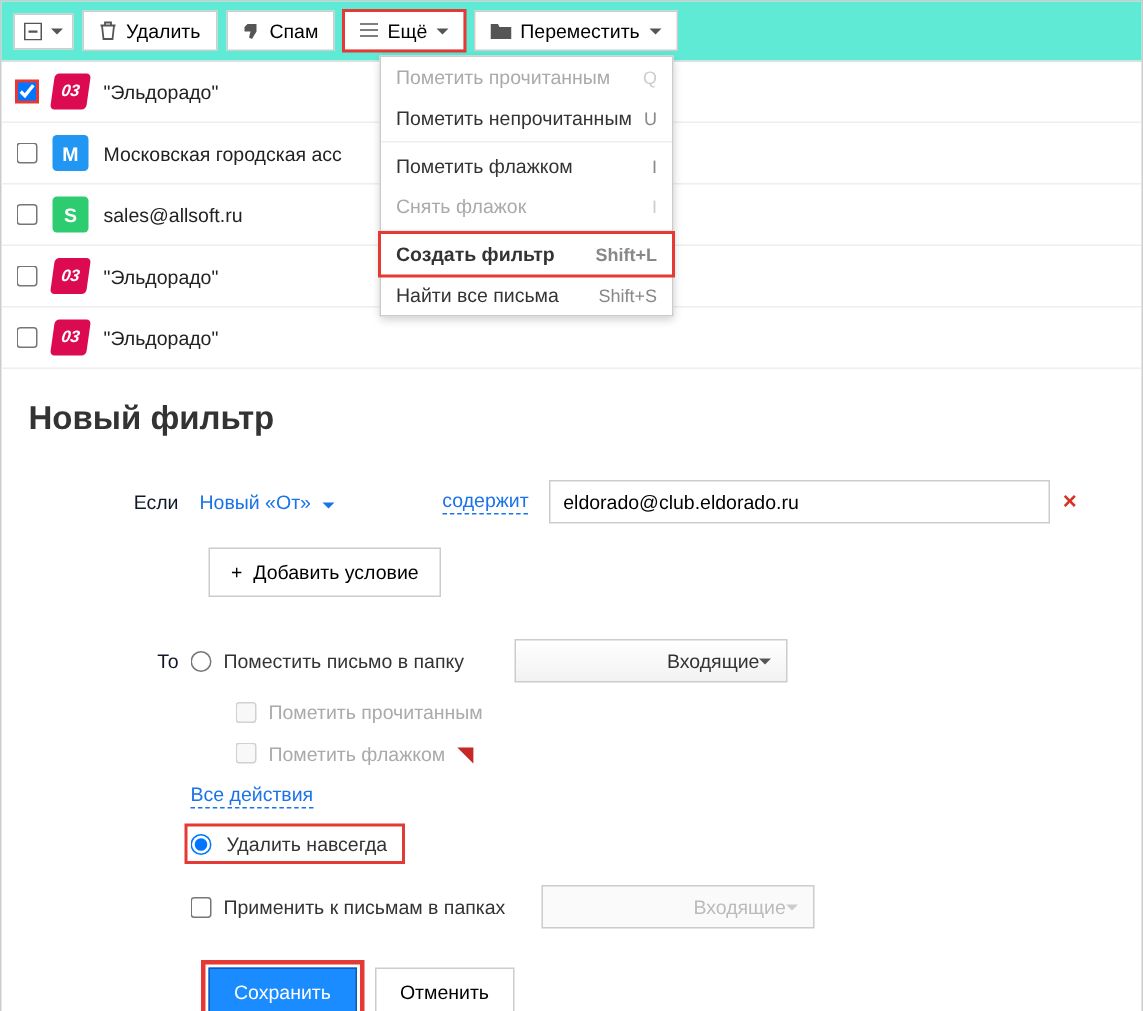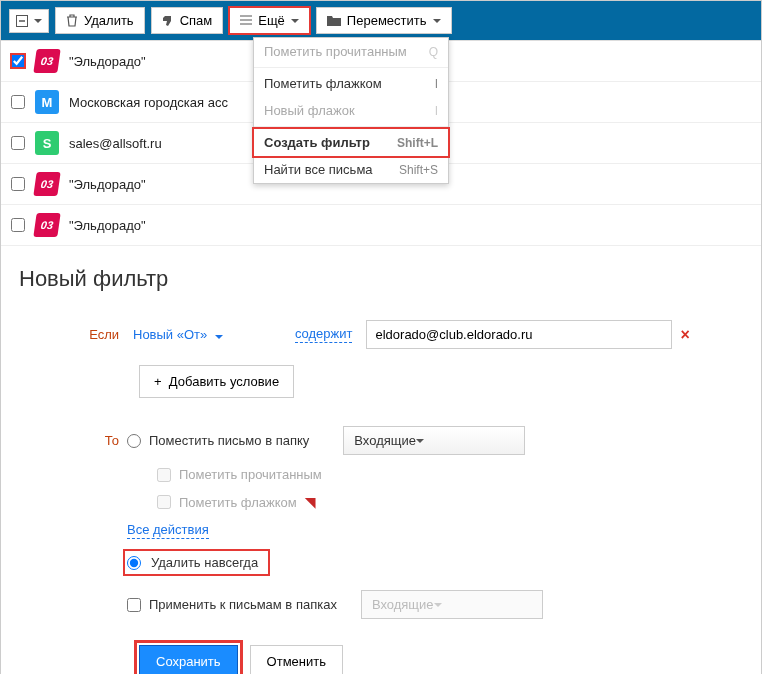--- a/index.html
+++ b/index.html
@@ -1,19 +1,19 @@
 <!DOCTYPE html>
 <html><head>
 <meta charset="utf-8">
 <style>
   * { box-sizing: border-box; margin: 0; padding: 0; }
   body { font-family: Arial, sans-serif; font-size: 13px; color: #333; background: #fff; }
   .wrap { width: 762px; border: 1px solid #ccc; }
 
-  .toolbar { display: flex; padding: 6px 8px; border-bottom: 1px solid #ddd; gap: 6px; align-items: center; background: #0369a1; position: relative; }
+  .toolbar { display: flex; padding: 6px 8px; border-bottom: 1px solid #ddd; gap: 6px; align-items: center; background: #5eead4; position: relative; }
   .tbtn { display: inline-flex; align-items: center; gap: 6px; border: 1px solid #ccc; background: #fff; padding: 5px 10px; font-size: 13px; cursor: pointer; }
   .tbtn.small { padding: 5px 6px; }
   .caret { width: 0; height: 0; border-left: 4px solid transparent; border-right: 4px solid transparent; border-top: 4px solid #555; display: inline-block; }
   .ico { display: inline-flex; }
 
   .dropdown { position: absolute; top: 36px; left: 252px; width: 196px; background: #fff; border: 1px solid #ccc; box-shadow: 0 2px 6px rgba(0,0,0,.2); z-index: 10; }
   .dropdown .mi { display: flex; justify-content: space-between; align-items: center; padding: 6px 10px; font-size: 13px; cursor: pointer; }
   .dropdown .mi.dis { color: #aaa; cursor: default; }
   .dropdown .mi .sc { color: #888; font-size: 12px; }
   .dropdown .mi.dis .sc { color: #ccc; }
@@ -22,34 +22,34 @@
   .maillist { }
   .row { display: flex; align-items: center; padding: 8px 10px; border-bottom: 1px solid #eee; gap: 10px; }
   .row input[type=checkbox] { width: 14px; height: 14px; }
   .av { width: 24px; height: 24px; border-radius: 3px; display: flex; align-items: center; justify-content: center; color: #fff; font-weight: bold; font-size: 13px; }
   .av.red { background: #dc0a50; transform: skewX(-8deg); font-style: italic; font-size: 11px; }
   .av.blue { background: #2196f3; }
   .av.green { background: #2ecc71; }
   .sender { font-size: 13px; color: #222; }
 
   .filter-pane { padding: 20px 18px 30px; }
-  .fp-title { font-size: 22px; font-weight: 400; color: #333; margin-bottom: 28px; }
+  .fp-title { font-size: 22px; font-weight: 700; color: #333; margin-bottom: 28px; }
   .fp-row { display: flex; align-items: center; gap: 14px; margin-left: 60px; margin-bottom: 16px; }
-  .fp-lab { width: 40px; text-align: right; color: #c2410c; font-size: 13px; }
+  .fp-lab { width: 40px; text-align: right; color: #0f172a; font-size: 13px; }
   .link { color: #1a73e8; cursor: pointer; }
   .link.dash { border-bottom: 1px dashed #1a73e8; padding-bottom: 1px; }
   .inpwrap { display: flex; align-items: center; gap: 8px; flex: 1; }
-  .inp { border: 1px solid #ccc; padding: 6px 8px; font-size: 13px; width: 306px; }
+  .inp { border: 1px solid #ccc; padding: 6px 8px; font-size: 13px; width: 334px; }
   .remx { color: #d93025; font-weight: bold; cursor: pointer; font-size: 16px; }
   .addcond { border: 1px solid #ccc; background: #fff; padding: 8px 14px; font-size: 13px; cursor: pointer; margin-left: 120px; margin-bottom: 28px; }
   .opts { margin-left: 60px; }
   .opt { display: flex; align-items: center; gap: 8px; margin-bottom: 12px; font-size: 13px; color: #333; }
   .opt.sub { margin-left: 30px; color: #aaa; }
   .opt input[type=radio], .opt input[type=checkbox] { width: 14px; height: 14px; }
-  .sel { border: 1px solid #ccc; background: linear-gradient(#fff,#f2f2f2); padding: 6px 10px; font-size: 13px; min-width: 182px; display: inline-flex; justify-content: flex-start; align-items: center; cursor: pointer; }
+  .sel { border: 1px solid #ccc; background: linear-gradient(#fff,#f2f2f2); padding: 6px 10px; font-size: 13px; min-width: 182px; display: inline-flex; justify-content: flex-end; align-items: center; cursor: pointer; }
   .sel.dis { color: #bbb; background: #fafafa; cursor: default; }
   .flagico { color: #c62828; font-size: 14px; }
   .allact { }
   .btns { margin-left: 120px; margin-top: 26px; display: flex; gap: 12px; }
   .bprimary { background: #1a8cff; color: #fff; border: 1px solid #0b5bbf; padding: 8px 16px; font-size: 13px; cursor: pointer; }
   .bsec { background: #fff; border: 1px solid #ccc; padding: 8px 16px; font-size: 13px; cursor: pointer; }
 
   .hl { outline: 2px solid #e53935; outline-offset: -1px; }
   .hl-pad { outline: 2px solid #e53935; padding: 4px 10px 4px 2px; margin-left: -2px; }
   .hl-btn { outline: 3px solid #e53935; outline-offset: 2px; }
@@ -105,27 +105,31 @@
       </span>
       <span>Переместить</span>
       <span class="caret"></span>
     </button>
 
     <div class="dropdown">
       <div class="mi dis">
         <span>Пометить прочитанным</span>
         <span class="sc">Q</span>
       </div>
+      <div class="mi">
+        <span>Пометить непрочитанным</span>
+        <span class="sc">U</span>
+      </div>
       <div class="sep"></div>
       <div class="mi">
         <span>Пометить флажком</span>
         <span class="sc">I</span>
       </div>
       <div class="mi dis">
-        <span>Новый флажок</span>
+        <span>Снять флажок</span>
         <span class="sc">I</span>
       </div>
       <div class="sep"></div>
       <div class="mi hl-row">
         <span>Создать фильтр</span>
         <span class="sc">Shift+L</span>
       </div>
       <div class="mi">
         <span>Найти все письма</span>
         <span class="sc">Shift+S</span>

